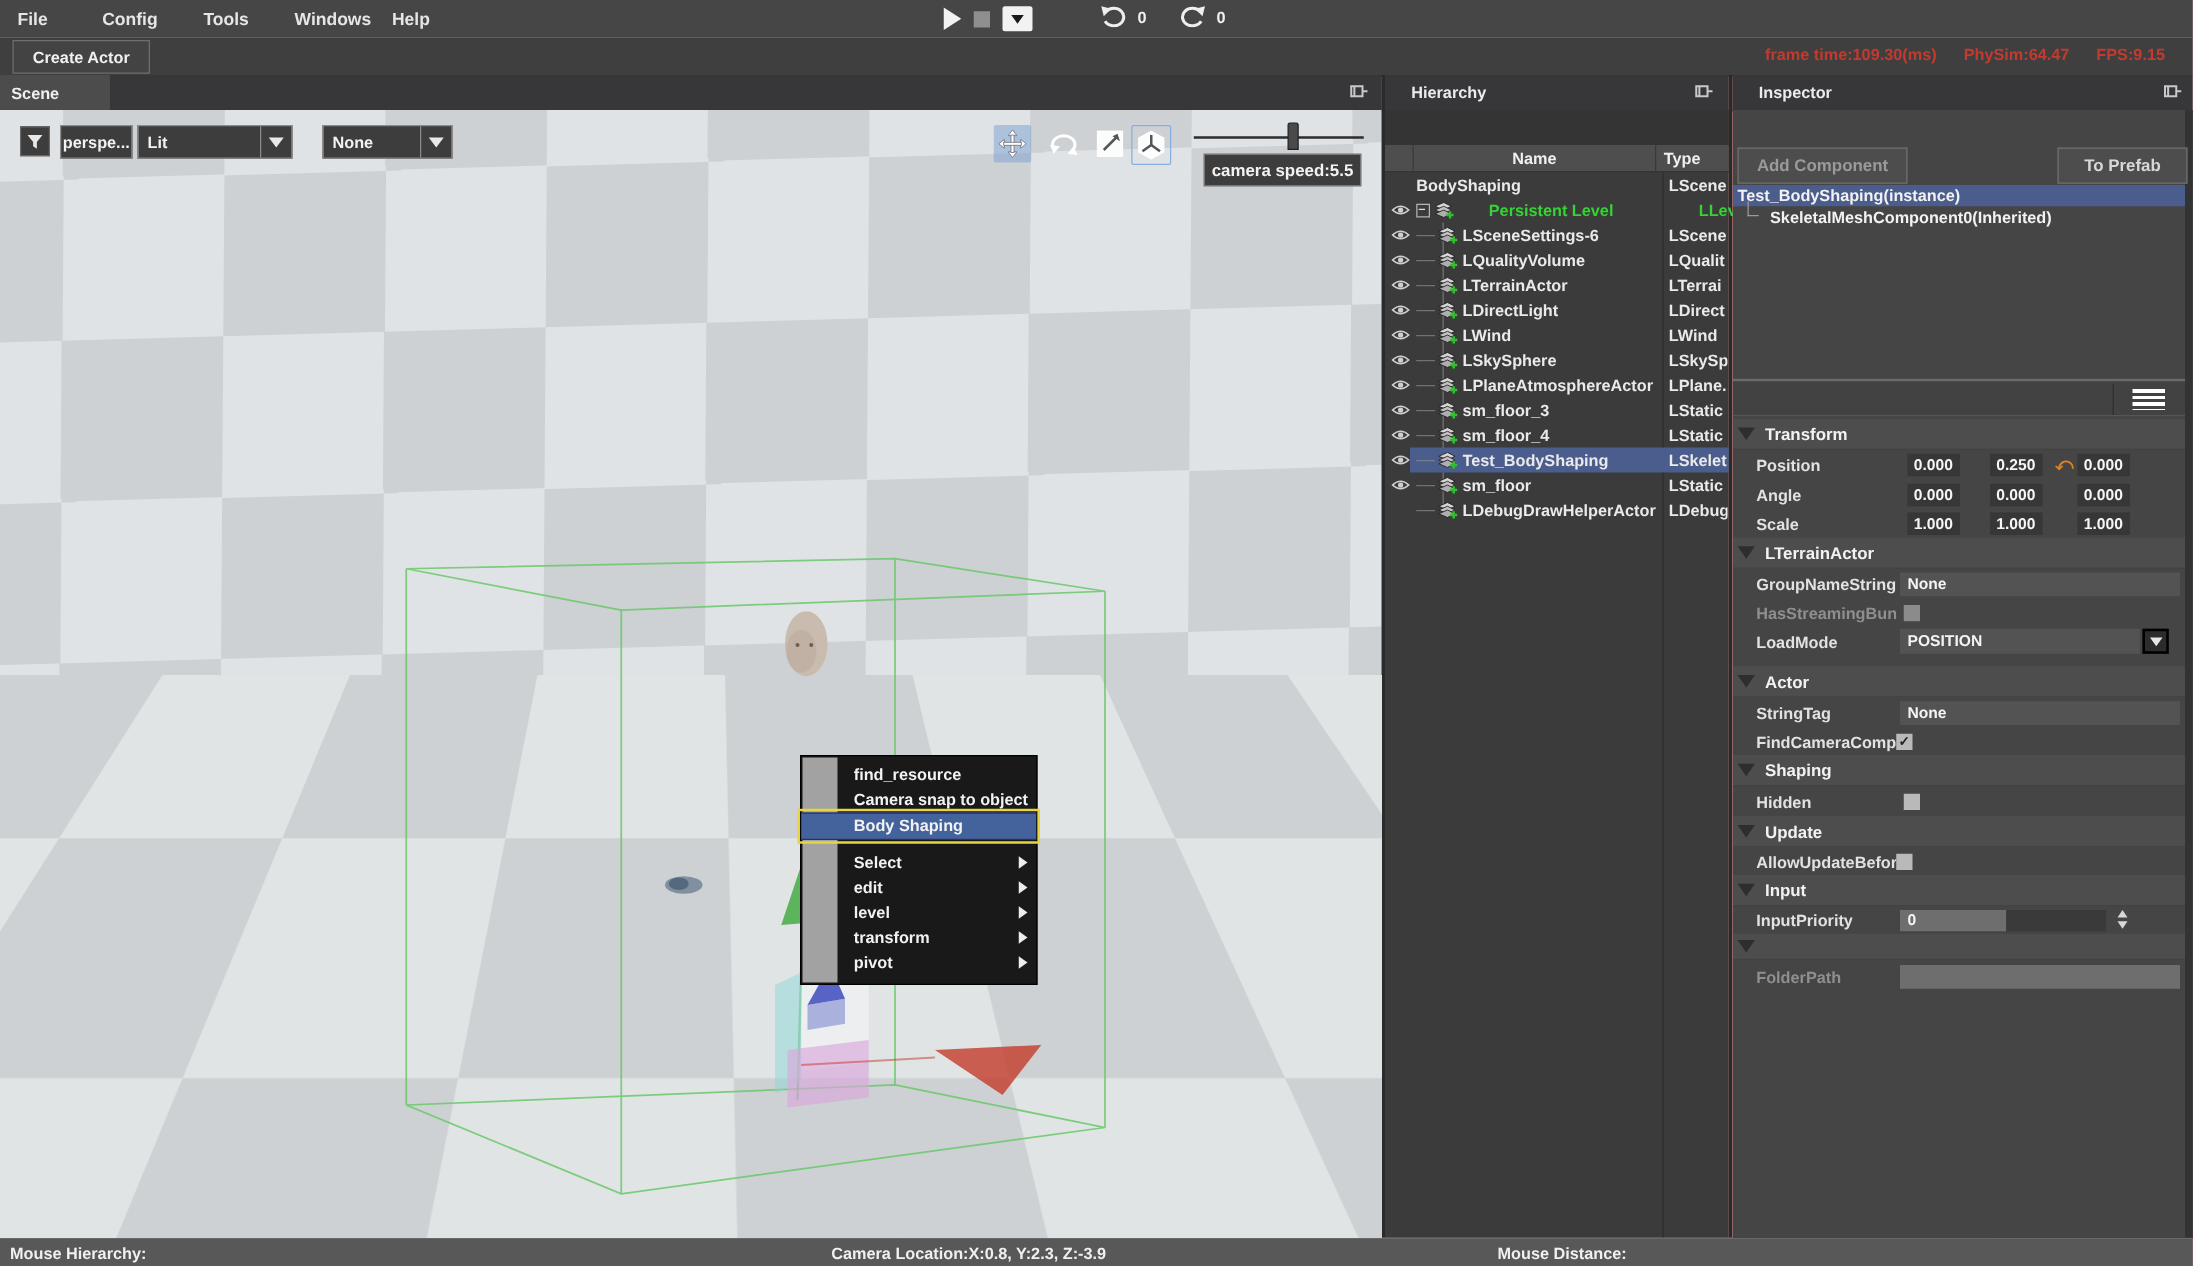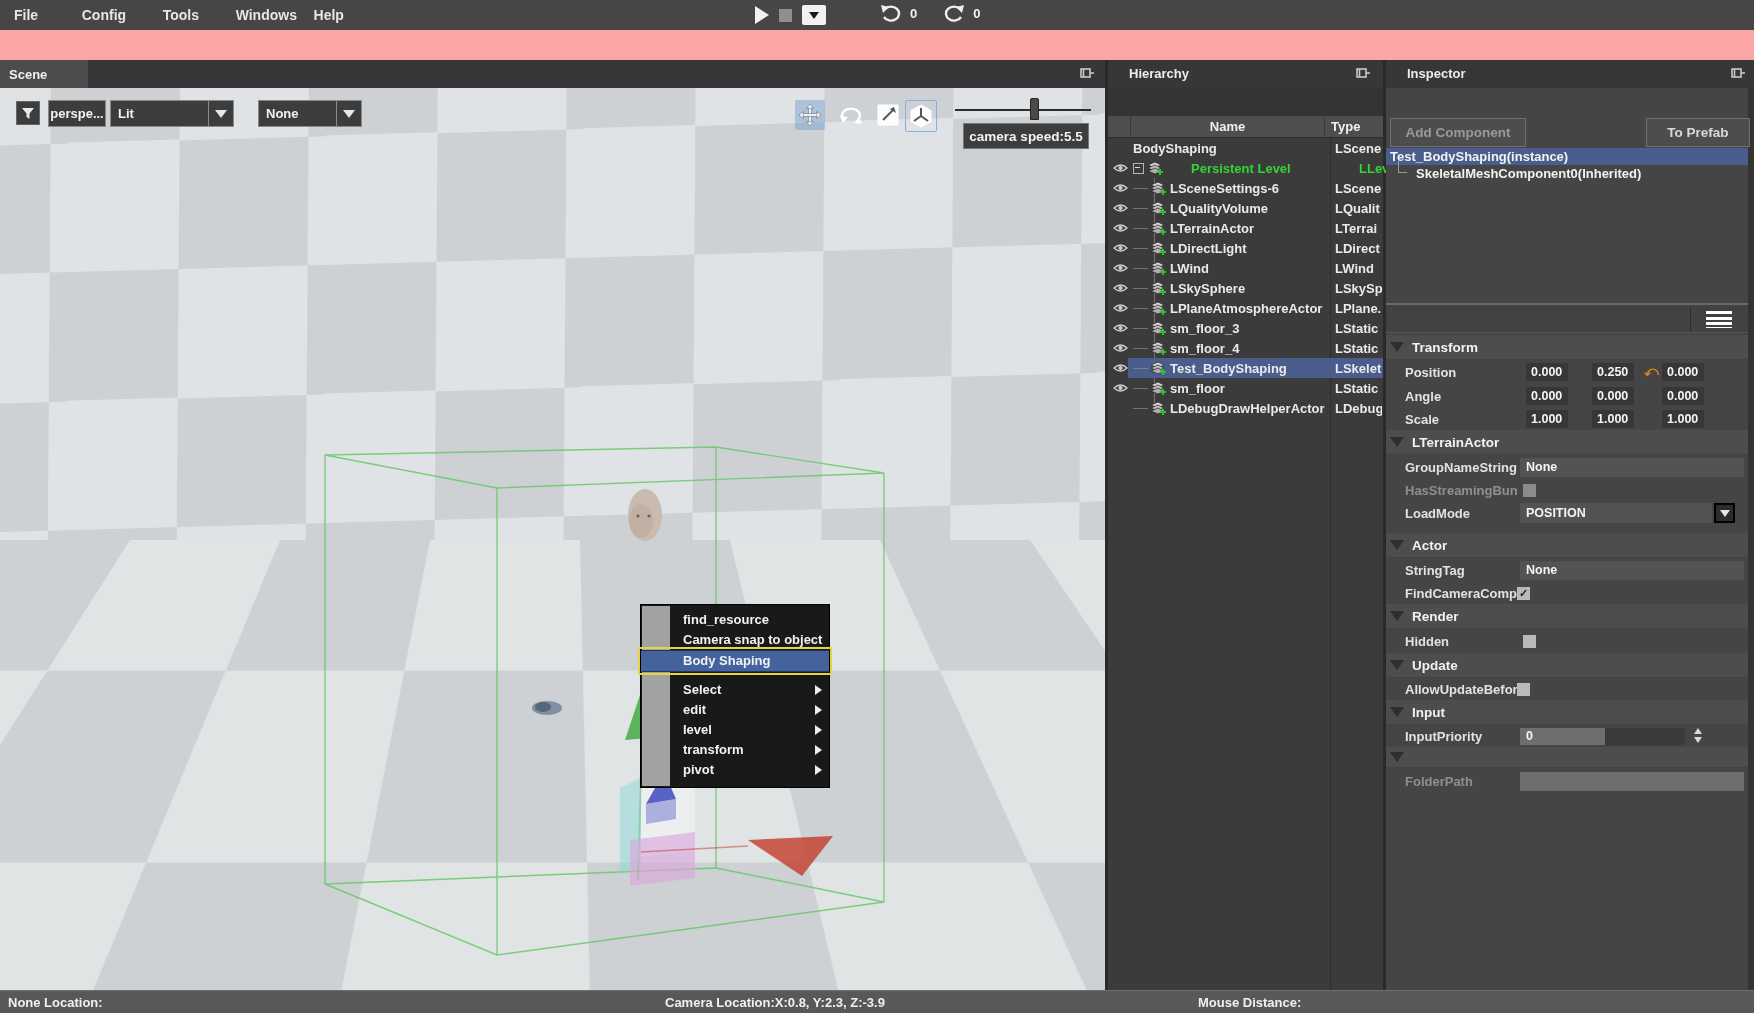--- a/index.html
+++ b/index.html
@@ -167,20 +167,28 @@
       </svg>
       <span class="cnt">0</span>
       <svg width="22" height="18" viewBox="0 0 22 18" style="transform:scaleX(-1)">
         <path d="M5,5 A8,7 0 1 1 4,13" fill="none" stroke="#eee" stroke-width="2.4"></path>
         <polygon points="1,1 9,3 3,9" fill="#eee"></polygon>
       </svg>
       <span class="cnt">0</span>
     </div>
   </div>
 
+  <div class="abs createbar">
+    <div class="create-actor">Create Actor</div>
+    <div class="perf" style="color:#c23b2e">
+      <span>frame time:109.30(ms)</span>
+      <span style="margin-left:18px">PhySim:64.47</span>
+      <span style="margin-left:18px">FPS:9.15</span>
+    </div>
+  </div>
 
   <div class="abs tabrow tab-scene">
     <div class="tab-lit">Scene</div>
     <svg class="pin" style="right:10px" viewBox="0 0 16 16">
       <rect x="2" y="3" width="9" height="8" fill="none" stroke="#c9c9c9" stroke-width="1.6"></rect>
       <line x1="11" y1="7" x2="15" y2="7" stroke="#c9c9c9" stroke-width="1.6"></line>
       <line x1="4.5" y1="3" x2="4.5" y2="11" stroke="#c9c9c9" stroke-width="1.6"></line>
     </svg>
   </div>
   <div class="abs tabrow tab-hier">
@@ -701,21 +709,21 @@
         <span class="lbl">StringTag</span>
         <span class="field">None</span>
       </div>
       <div class="prow" style="height:22px">
         <span class="lbl">FindCameraComponent</span>
         <span class="ck" style="left:131px">✓</span>
       </div>
 
       <div class="sec-h">
         <i class="tri"></i>
-        <span class="tl">Render</span>
+        <span class="tl">Shaping</span>
       </div>
       <div class="prow">
         <span class="lbl">Hidden</span>
         <span class="ck" style="left:137px"></span>
       </div>
 
       <div class="sec-h">
         <i class="tri"></i>
         <span class="tl">Update</span>
       </div>
@@ -742,18 +750,18 @@
         <i class="tri"></i>
       </div>
       <div class="prow" style="height:26px">
         <span class="lbl dim">FolderPath</span>
         <span class="field disabled"></span>
       </div>
     </div>
   </div>
 
   <div class="abs statusbar">
-    <span style="left:8px">None Location:</span>
+    <span style="left:8px">Mouse Hierarchy:</span>
     <span style="left:665px">Camera Location:X:0.8, Y:2.3, Z:-3.9</span>
     <span style="left:1198px">Mouse Distance:</span>
   </div>
 
 </div>
 
 </body></html>

